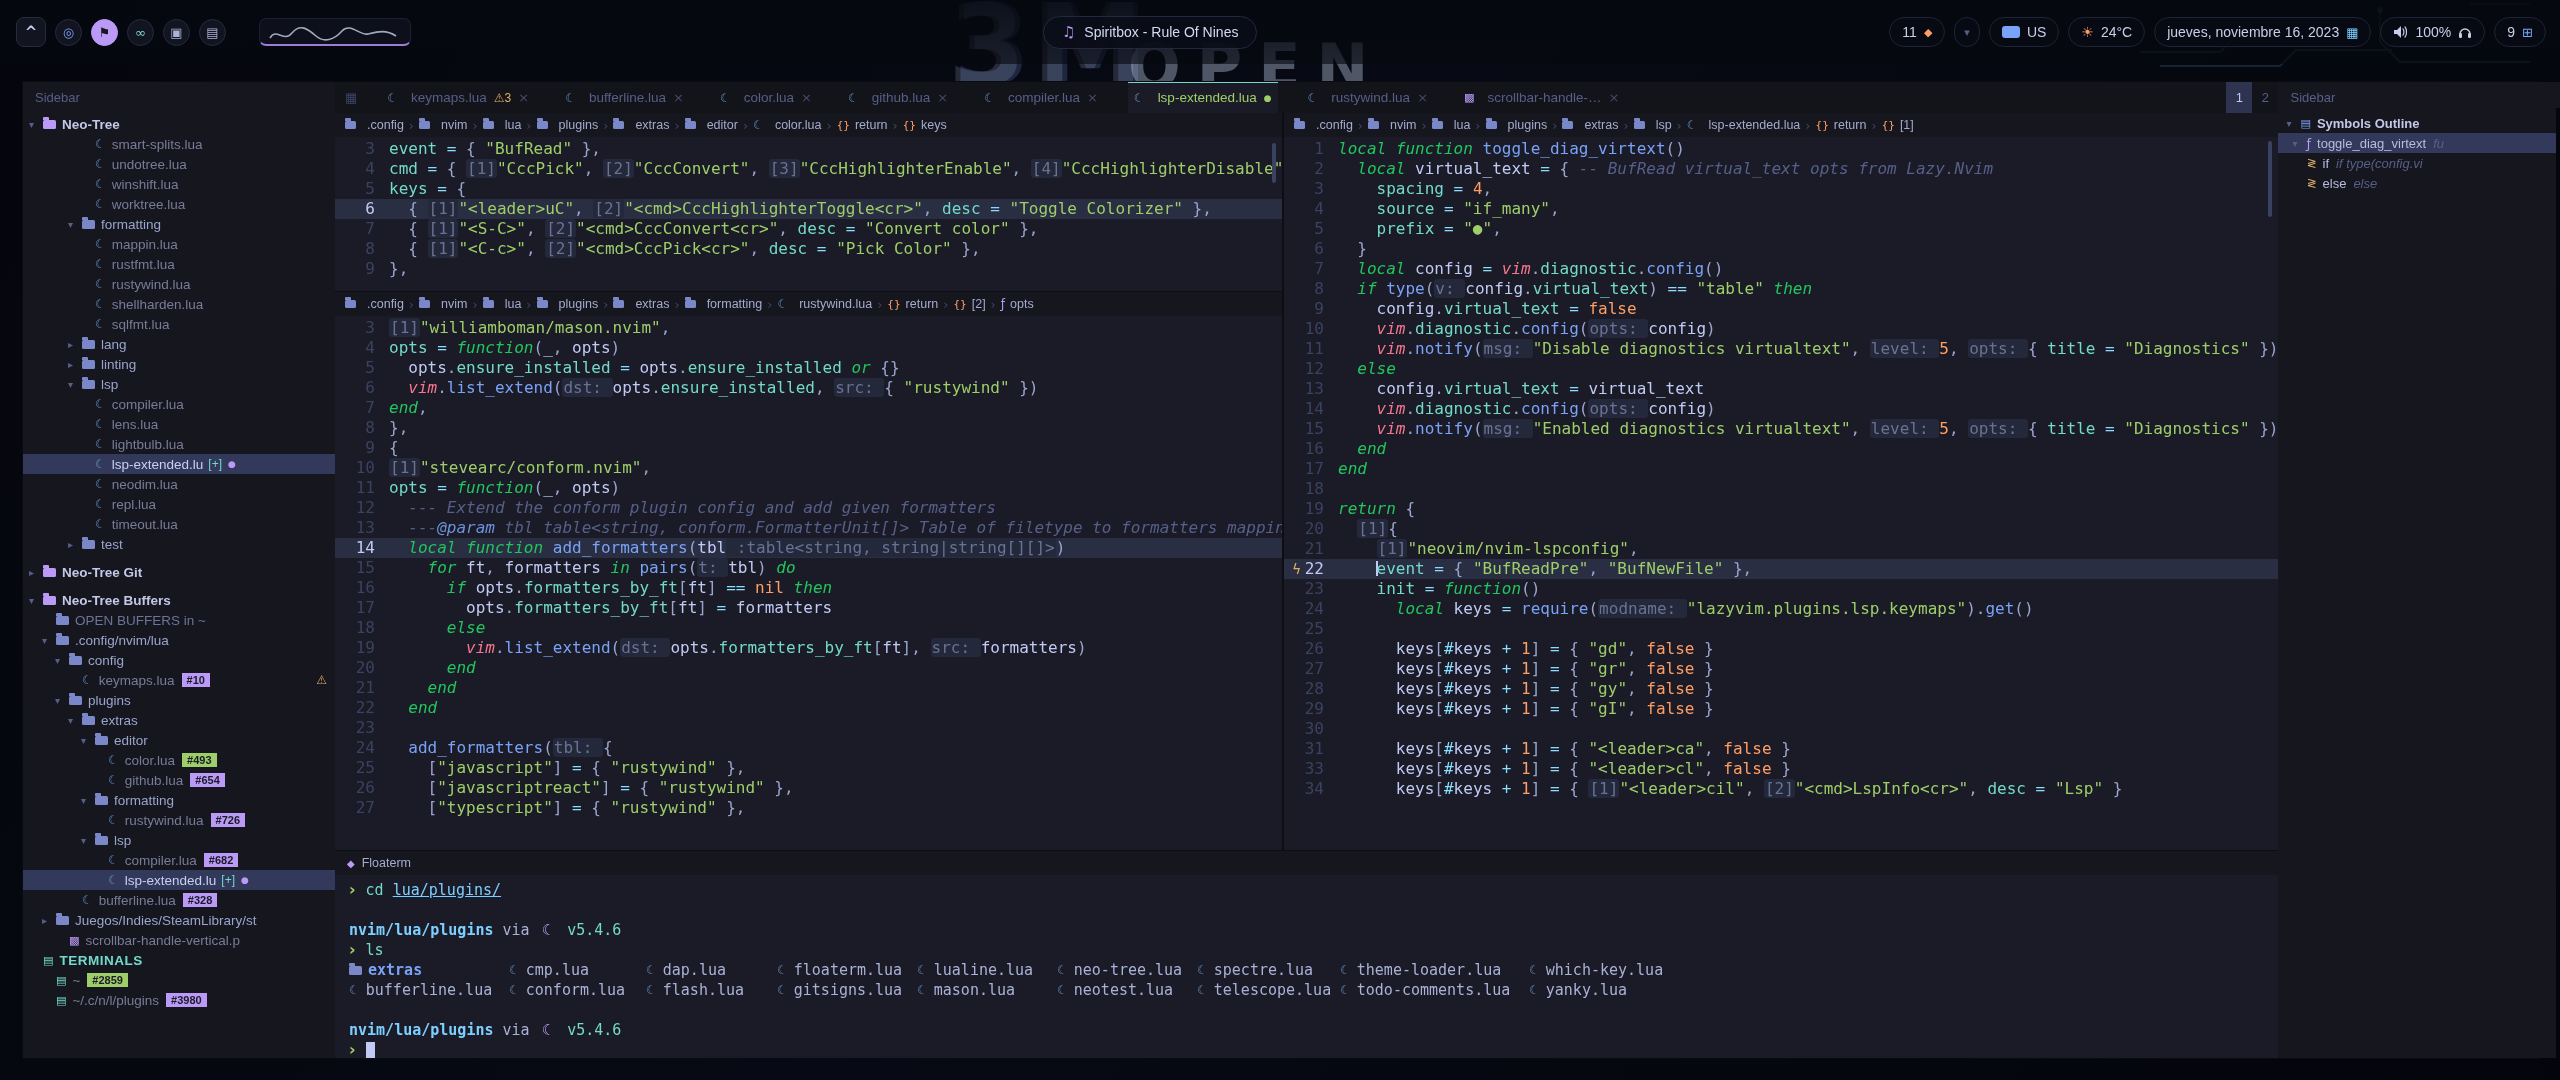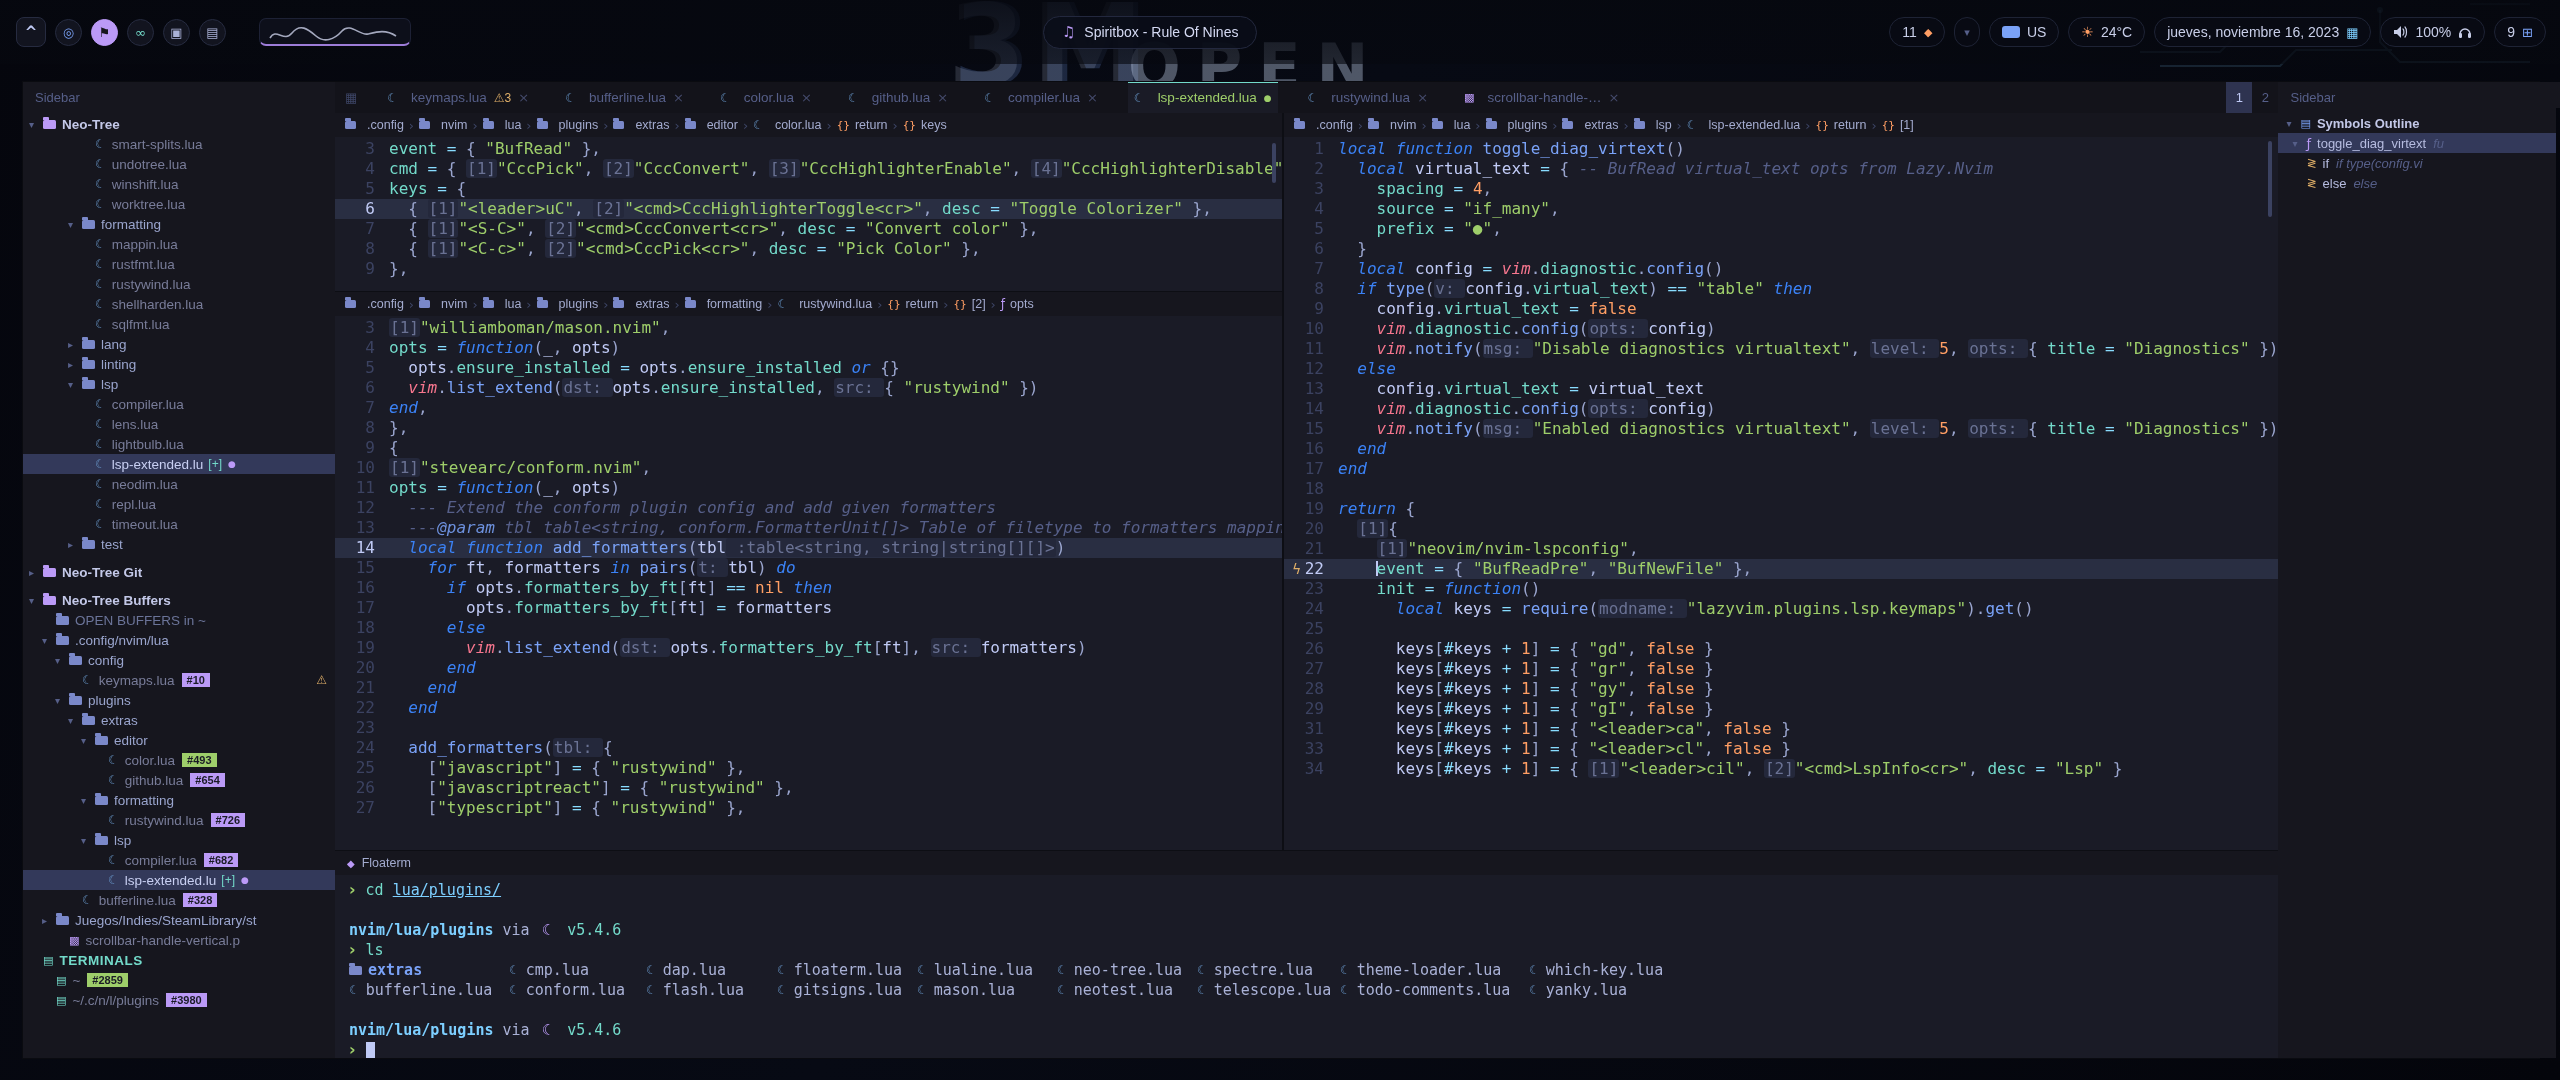--- a/index.html
+++ b/index.html
@@ -93,21 +93,21 @@
   .cl.cur{background:#292e42}
   .gut{width:54px;flex:none;text-align:right;padding-right:14px;color:#3b4261;position:relative}
   .cl.cur .gut{color:#c0caf5}
   .sign{position:absolute;left:8px;top:0;color:#e0af68;font-size:14px}
   .txt{flex:1;overflow:hidden;white-space:pre;color:#a9b1d6}
   .caret{display:inline-block;width:2px;height:15px;background:#c0caf5;margin:0 -1px;vertical-align:-2px}
   .scrollh{position:absolute;right:6px;width:4px;background:#3b4261;border-radius:2px;z-index:2}
   .sh-a{top:30px;height:40px}
   .sh-c{top:28px;height:76px}
 
-  .tk-k{color:#3b82f6;font-style:italic}
+  .tk-k{color:#22c55e;font-style:italic}
   .tk-f{color:#7aa2f7}
   .tk-v{color:#c0caf5}
   .tk-fl{color:#73daca}
   .tk-s{color:#9ece6a}
   .tk-n{color:#ff9e64}
   .tk-o{color:#89ddff}
   .tk-p{color:#9aa5ce}
   .tk-c{color:#565f89;font-style:italic}
   .tk-ca{color:#6d91de;font-style:italic}
   .tk-h{color:#6a7294;background:#24283b;border-radius:3px;padding:0 1px}
@@ -872,20 +872,24 @@
               </div>
               <div class="cl">
                 <span class="gut">28</span>
                 <span class="txt"><span class="tk-p">      </span><span class="tk-v">keys</span><span class="tk-p">[</span><span class="tk-o">#</span><span class="tk-v">keys</span><span class="tk-o"> + </span><span class="tk-n">1</span><span class="tk-p">] </span><span class="tk-o">= </span><span class="tk-p">{ </span><span class="tk-s">"gy"</span><span class="tk-p">, </span><span class="tk-n">false</span><span class="tk-p"> }</span></span>
               </div>
               <div class="cl">
                 <span class="gut">29</span>
                 <span class="txt"><span class="tk-p">      </span><span class="tk-v">keys</span><span class="tk-p">[</span><span class="tk-o">#</span><span class="tk-v">keys</span><span class="tk-o"> + </span><span class="tk-n">1</span><span class="tk-p">] </span><span class="tk-o">= </span><span class="tk-p">{ </span><span class="tk-s">"gI"</span><span class="tk-p">, </span><span class="tk-n">false</span><span class="tk-p"> }</span></span>
               </div>
               <div class="cl">
+                <span class="gut">30</span>
+                <span class="txt"></span>
+              </div>
+              <div class="cl">
                 <span class="gut">31</span>
                 <span class="txt"><span class="tk-p">      </span><span class="tk-v">keys</span><span class="tk-p">[</span><span class="tk-o">#</span><span class="tk-v">keys</span><span class="tk-o"> + </span><span class="tk-n">1</span><span class="tk-p">] </span><span class="tk-o">= </span><span class="tk-p">{ </span><span class="tk-s">"&lt;leader&gt;ca"</span><span class="tk-p">, </span><span class="tk-n">false</span><span class="tk-p"> }</span></span>
               </div>
               <div class="cl">
                 <span class="gut">33</span>
                 <span class="txt"><span class="tk-p">      </span><span class="tk-v">keys</span><span class="tk-p">[</span><span class="tk-o">#</span><span class="tk-v">keys</span><span class="tk-o"> + </span><span class="tk-n">1</span><span class="tk-p">] </span><span class="tk-o">= </span><span class="tk-p">{ </span><span class="tk-s">"&lt;leader&gt;cl"</span><span class="tk-p">, </span><span class="tk-n">false</span><span class="tk-p"> }</span></span>
               </div>
               <div class="cl">
                 <span class="gut">34</span>
                 <span class="txt"><span class="tk-p">      </span><span class="tk-v">keys</span><span class="tk-p">[</span><span class="tk-o">#</span><span class="tk-v">keys</span><span class="tk-o"> + </span><span class="tk-n">1</span><span class="tk-p">] </span><span class="tk-o">= </span><span class="tk-p">{ </span><span class="tk-h">[1]</span><span class="tk-s">"&lt;leader&gt;cil"</span><span class="tk-p">, </span><span class="tk-h">[2]</span><span class="tk-s">"&lt;cmd&gt;LspInfo&lt;cr&gt;"</span><span class="tk-p">, </span><span class="tk-fl">desc</span><span class="tk-o"> = </span><span class="tk-s">"Lsp"</span><span class="tk-p"> }</span></span>

